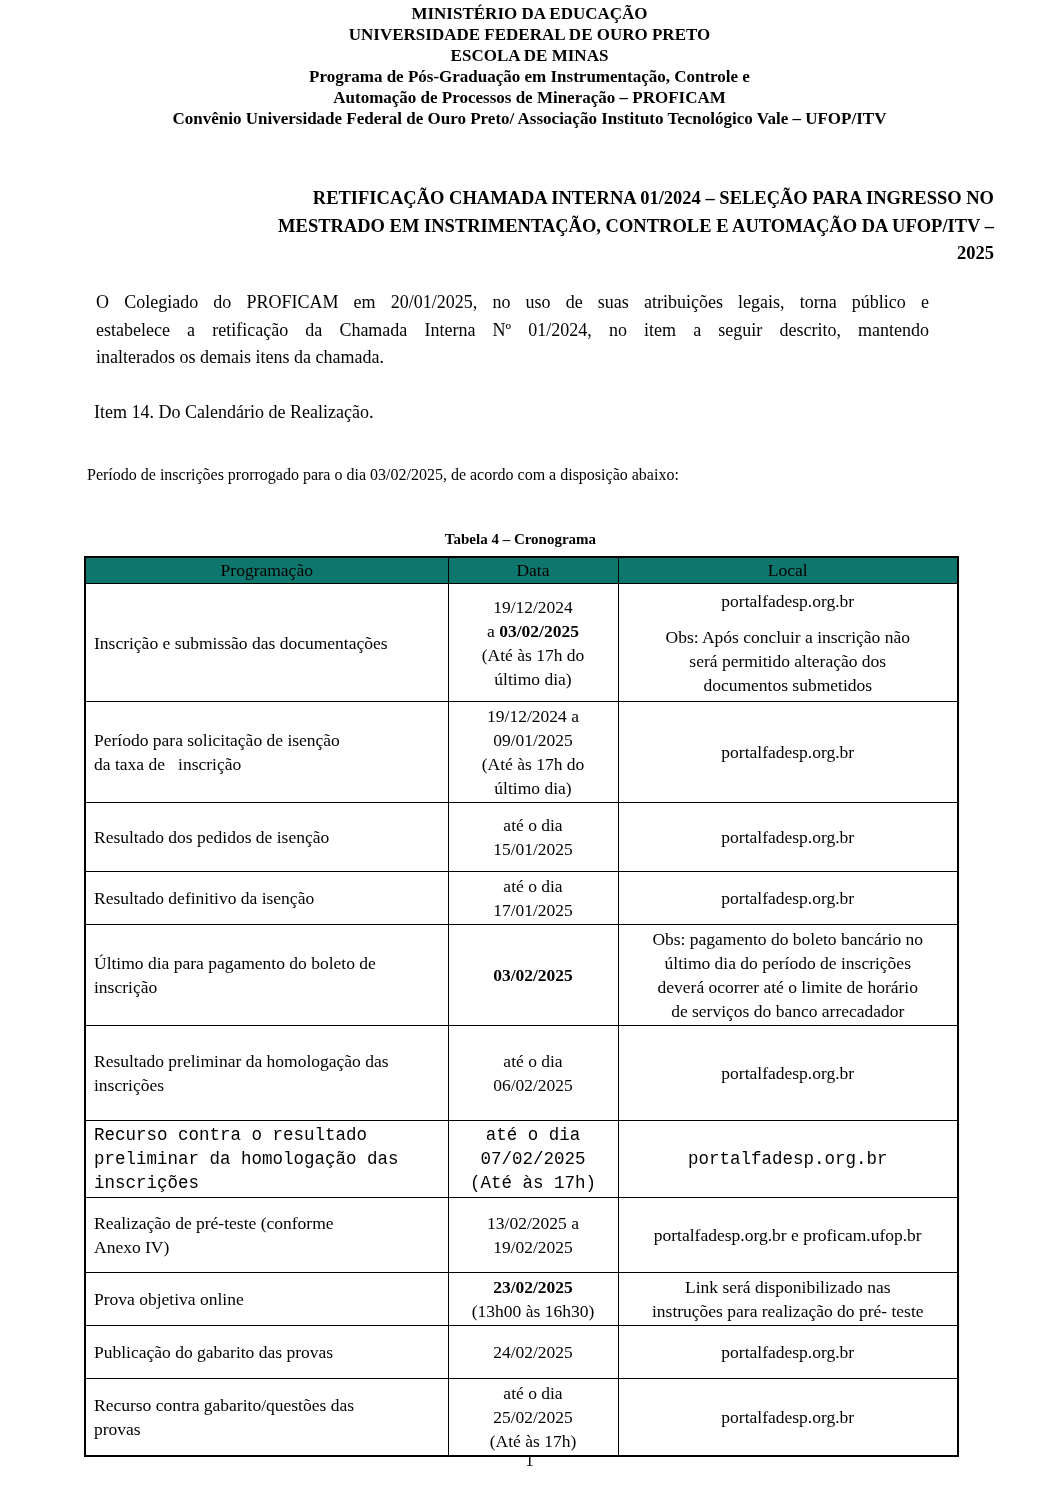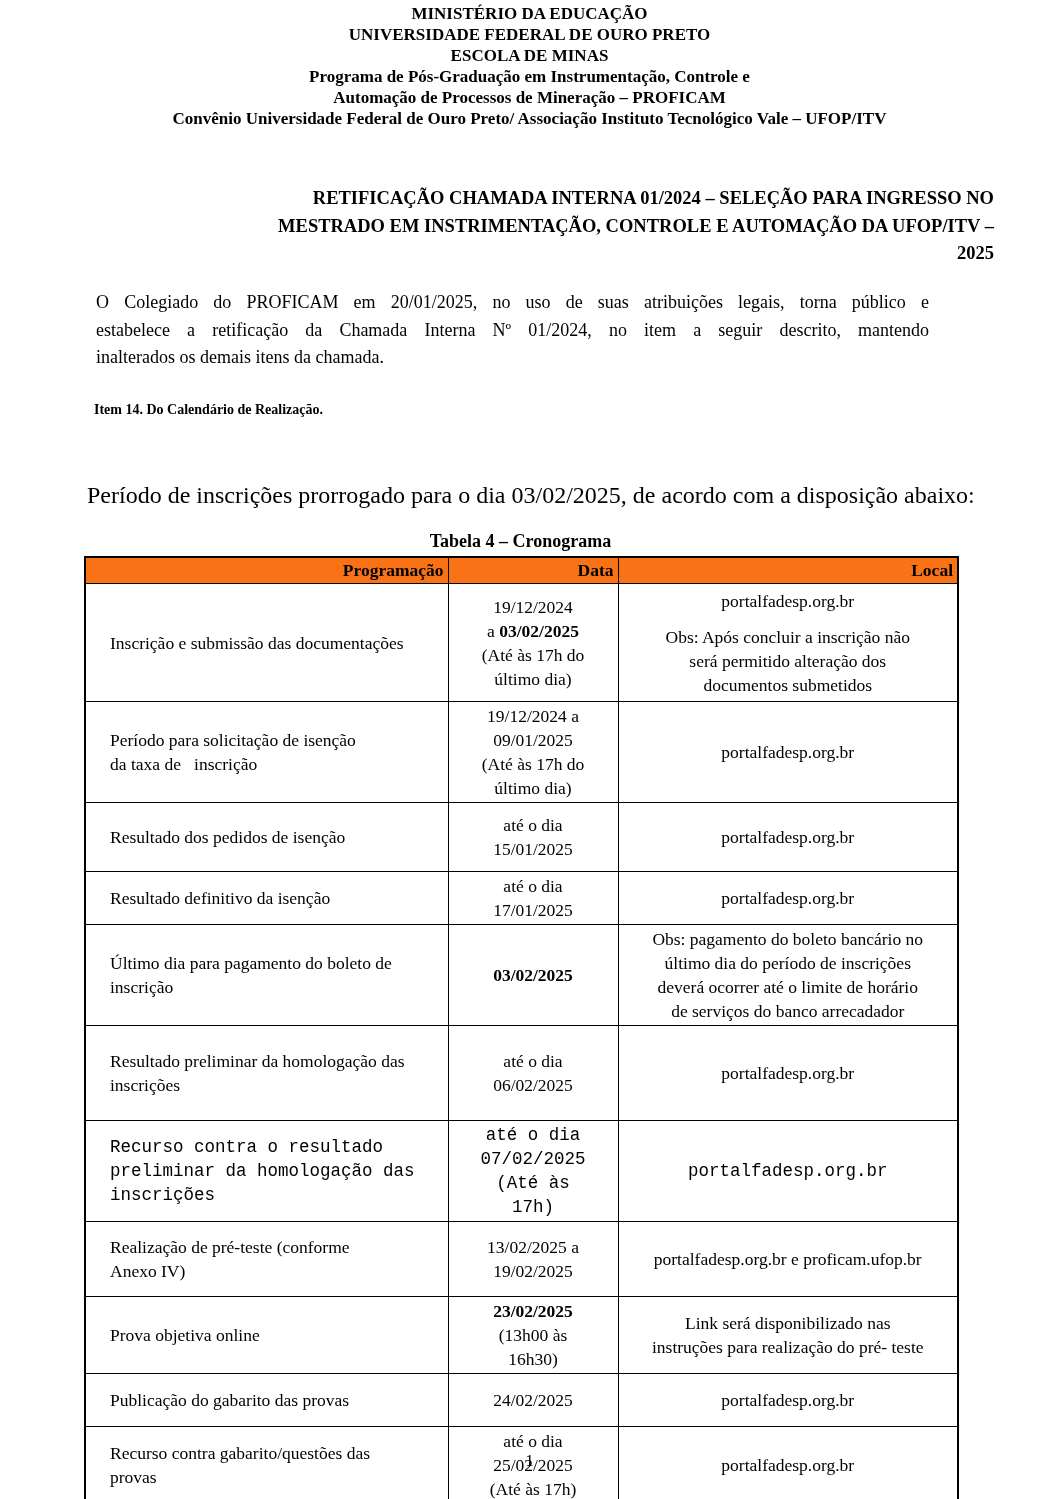--- a/index.html
+++ b/index.html
@@ -39,63 +39,63 @@
     top: 289px; left: 96px; width: 833px;
     font-size: 18px;
     line-height: 27.5px;
   }
   .intro .jline { text-align: justify; text-align-last: justify; }
   .intro .jline:last-child { text-align: justify; text-align-last: left; }
 
   .item-heading {
     position: absolute;
     top: 402px; left: 94px;
-    font-size: 14px;
+    font-size: 18px;
+    font-weight: normal;
+  }
+
+  .period-line {
+    position: absolute;
+    top: 466px; left: 87px;
+    font-size: 16px;
+  }
+
+  .table-caption {
+    position: absolute;
+    top: 531px; left: 84px; width: 873px;
+    text-align: center;
     font-weight: bold;
-  }
-
-  .period-line {
-    position: absolute;
-    top: 482px; left: 87px;
-    font-size: 24px;
-  }
-
-  .table-caption {
-    position: absolute;
-    top: 531px; left: 84px; width: 873px;
-    text-align: center;
-    font-weight: bold;
-    font-size: 18px;
+    font-size: 15px;
   }
 
   
   table.cronograma {
     position: absolute;
     top: 556px; left: 84px;
     width: 873px;
     border-collapse: collapse;
     table-layout: fixed;
     border: 2px solid #000;
   }
   .cronograma th, .cronograma td {
     border: 1.5px solid #000;
     font-size: 17.5px;
     overflow: hidden;
   }
   .cronograma th {
-    background: #f97316;
-    font-weight: bold;
+    background: #0f766e;
+    font-weight: normal;
     height: 25px;
-    text-align: right;
+    text-align: center;
     padding: 0 4px;
   }
   .cronograma td {
     line-height: 24px;
     vertical-align: middle;
-    padding: 2px 24px;
+    padding: 2px 8px;
   }
   .cronograma td.col-prog  { text-align: left; }
   .cronograma td.col-data  { text-align: center; }
   .cronograma td.col-local { text-align: center; }
 
   .cronograma tbody tr:nth-child(1)  { height: 118px; }
   .cronograma tbody tr:nth-child(2)  { height: 95px; }
   .cronograma tbody tr:nth-child(3)  { height: 69px; }
   .cronograma tbody tr:nth-child(4)  { height: 49px; }
   .cronograma tbody tr:nth-child(5)  { height: 51px; }

